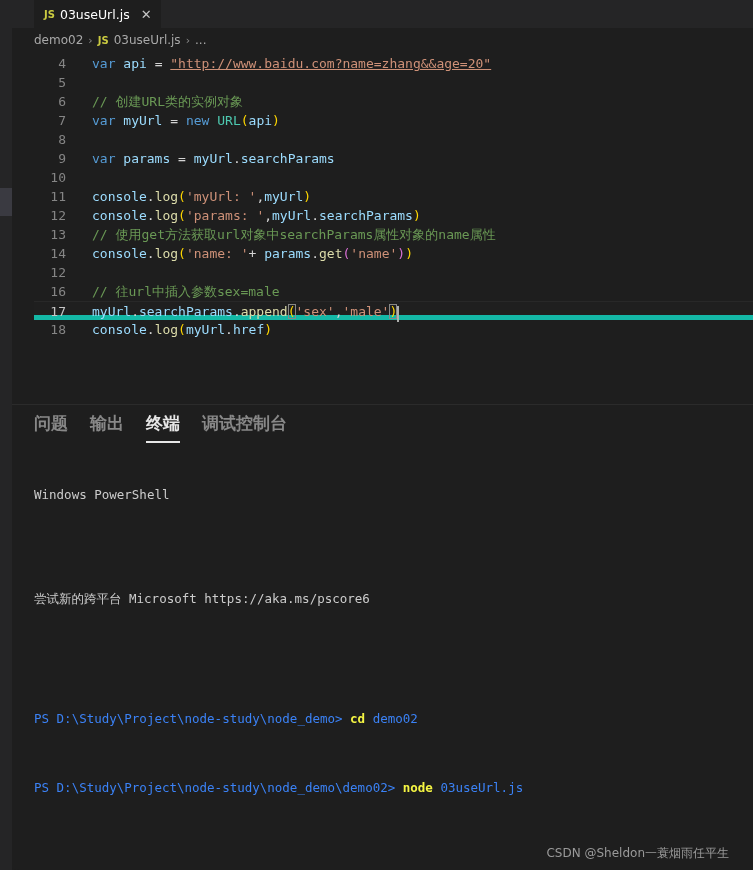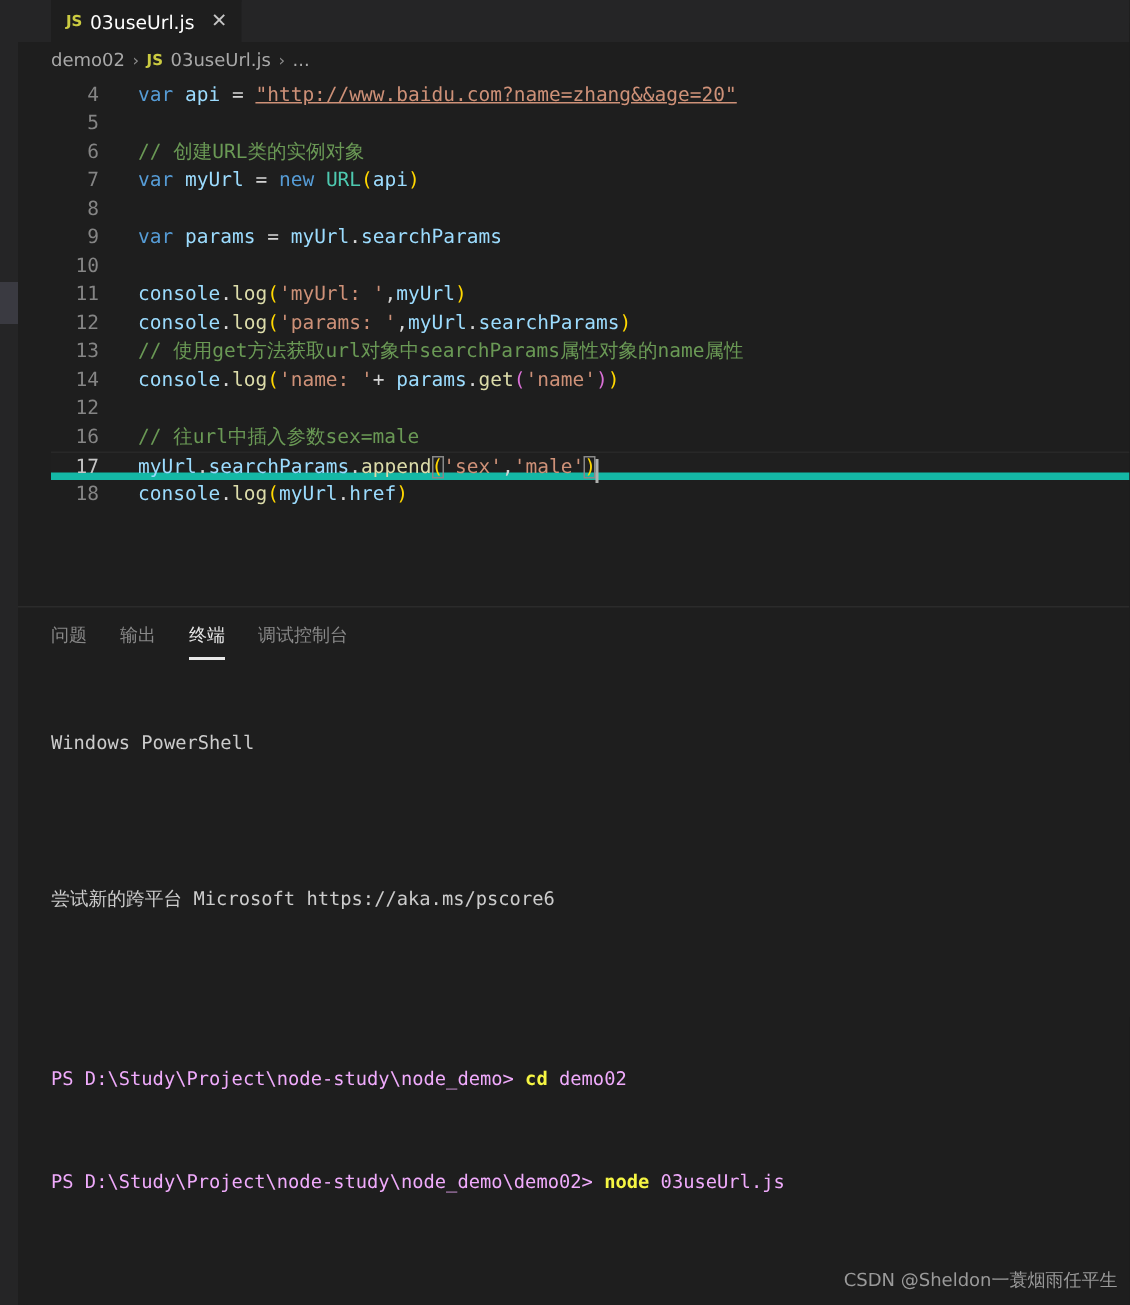--- a/index.html
+++ b/index.html
@@ -100,43 +100,44 @@
 
   
   .panel-divider {
     position: absolute; left: 12px; top: 404px; right: 0; height: 1px;
     background: #2b2b2b;
   }
   .panel-tabs {
     position: absolute; left: 34px; top: 409px; right: 0; height: 32px;
     display: flex; align-items: center; gap: 22px;
     font-family: "DejaVu Sans", "Liberation Sans", sans-serif;
-    font-size: 12px;
+    font-size: 17px;
+    font-weight: bold;
   }
   .panel-tab { color: #888888; position: relative; padding-bottom: 4px; }
   .panel-tab.active { color: #e7e7e7; }
   .panel-tab.active::after {
     content: ""; position: absolute; left: 0; right: 0; bottom: -4px;
     height: 1.5px; background: #e7e7e7;
   }
 
   
   .terminal {
     position: absolute; left: 34px; top: 452px; right: 0; bottom: 0;
     background: #1e1e1e;
     font-size: 12.5px; line-height: 17.2px;
     color: #cccccc; white-space: pre; overflow: hidden;
   }
   .term-line { height: 17.2px; white-space: pre; }
-  .tm-white  { color: #f0abfc; }
+  .tm-white  { color: #3b82f6; }
   .tm-yellow { color: #f5f543; font-weight: bold; }
 
   
   .watermark {
-    position: absolute; right: 8px; top: 845px;
+    position: absolute; right: 24px; top: 845px;
     font-family: "DejaVu Sans", "Liberation Sans", sans-serif;
     font-size: 12px; color: #9a9a9a; white-space: nowrap;
   }
 </style>
 </head>
 <body>
 
 <div id="app">
 
   <div class="activity-strip">

